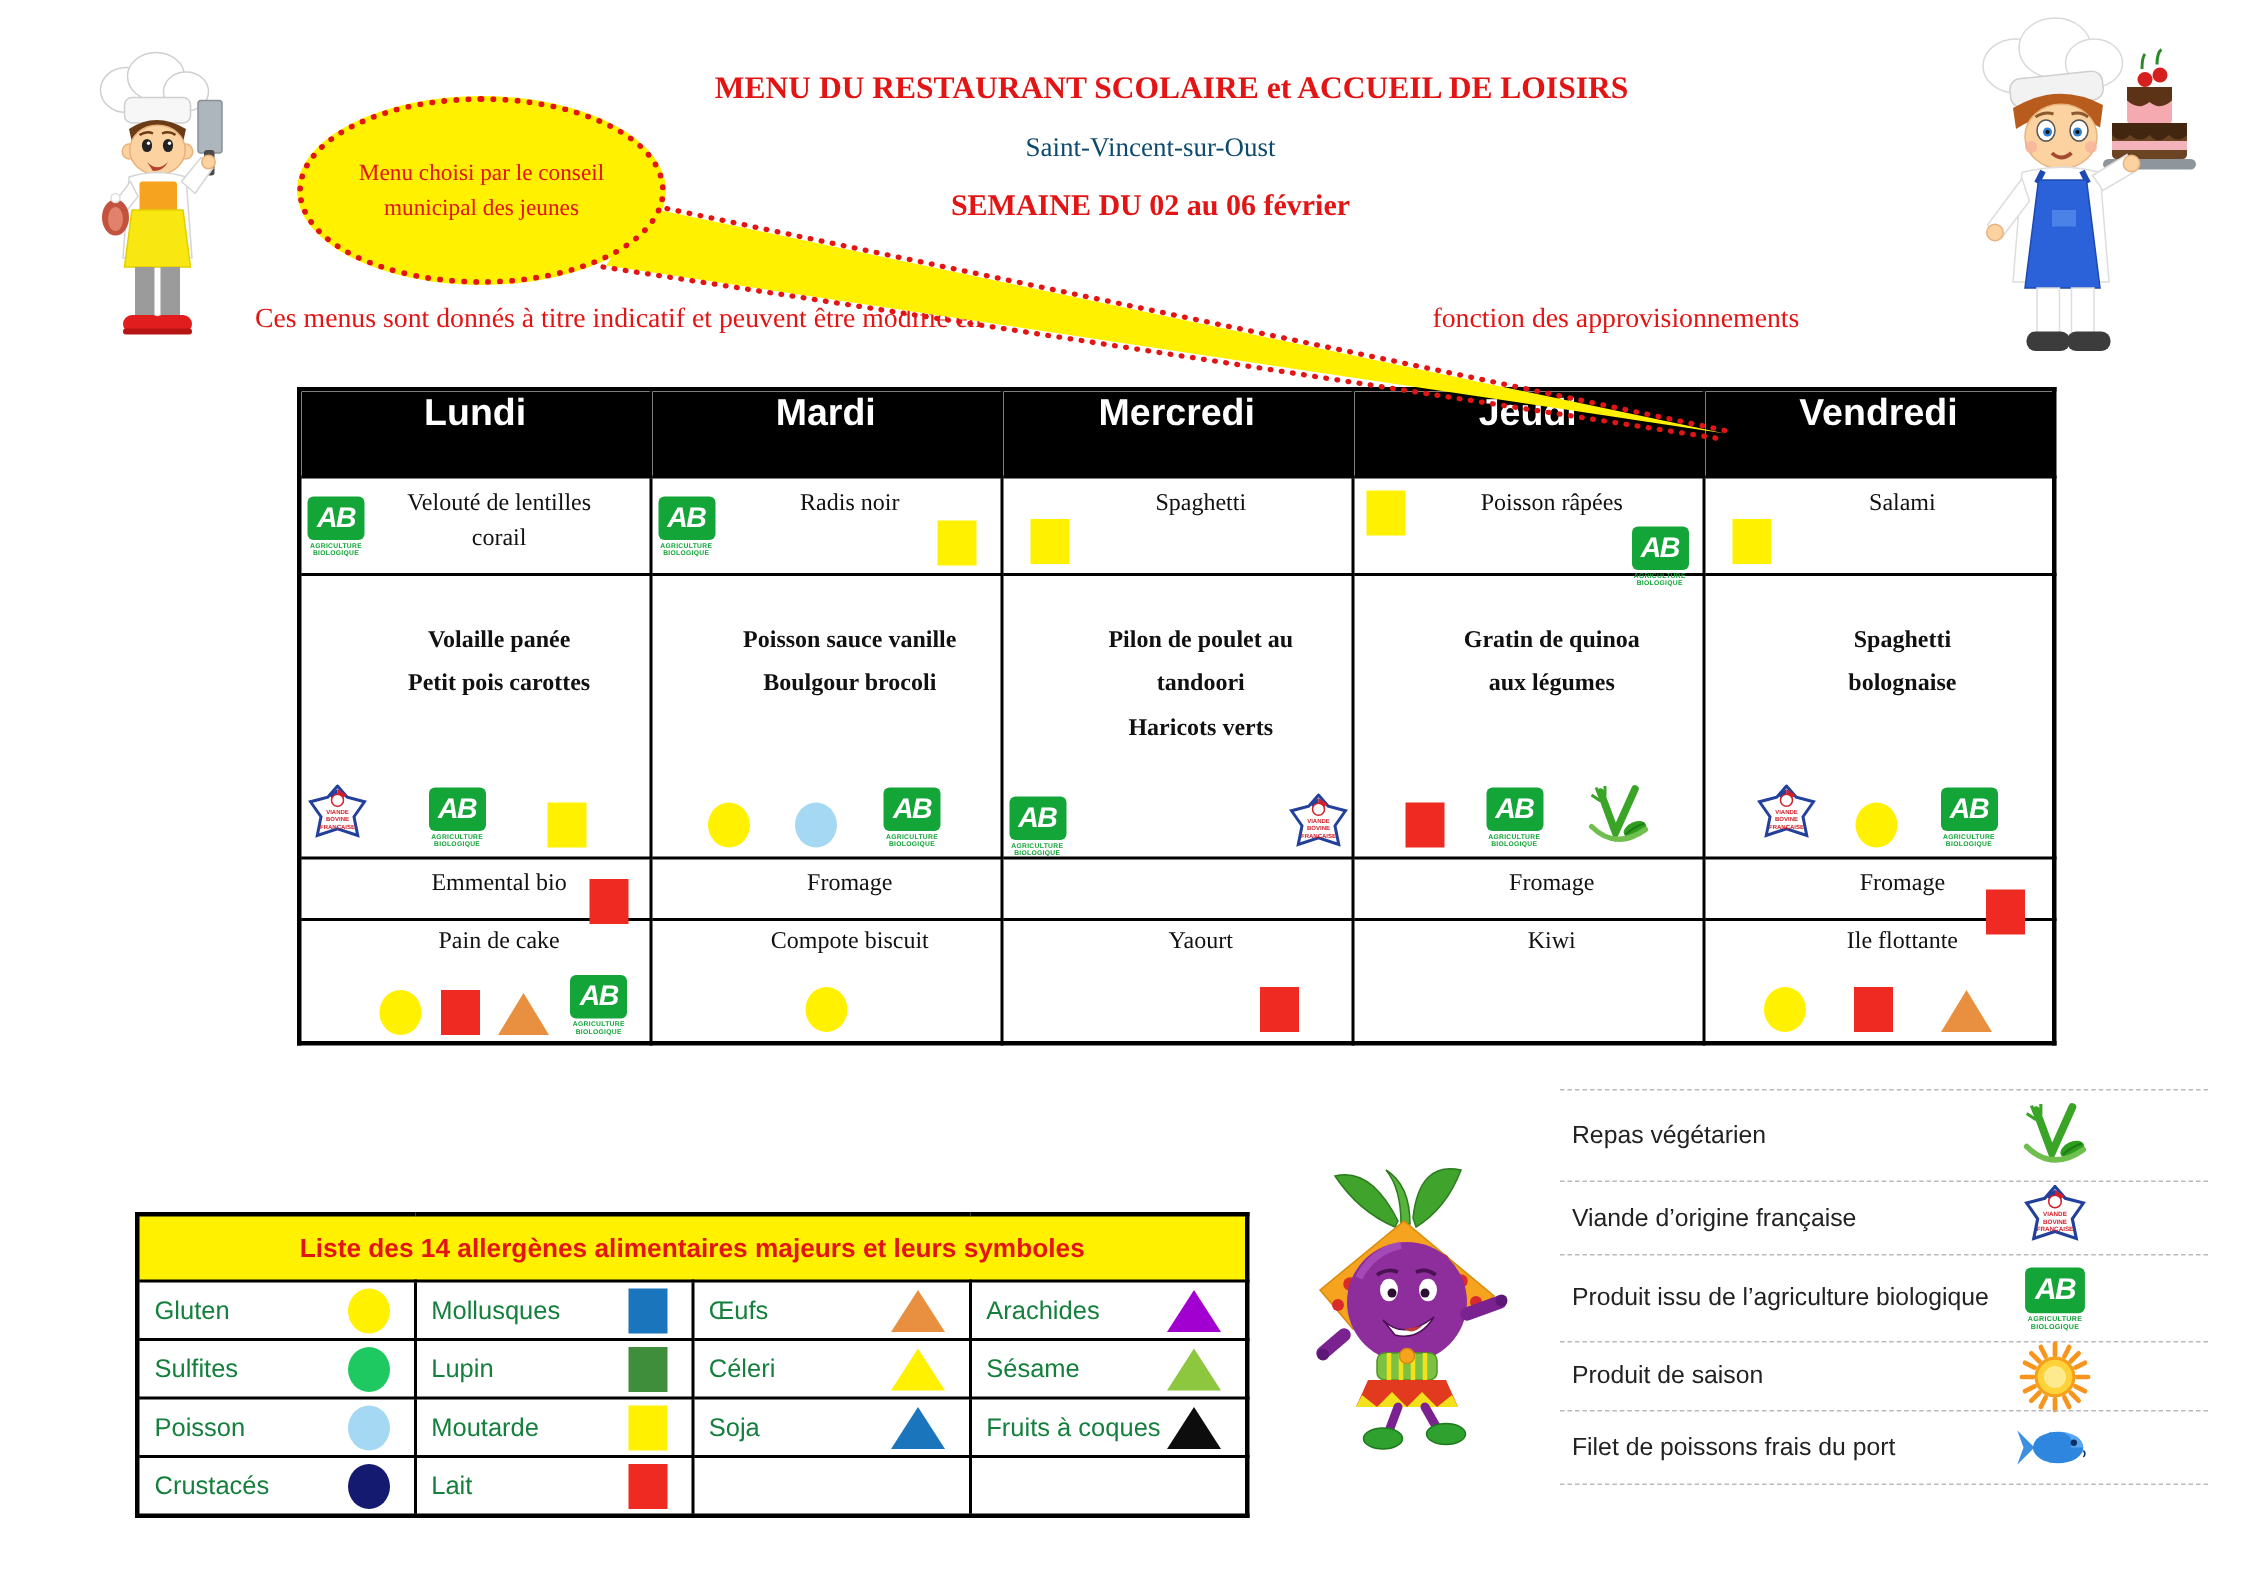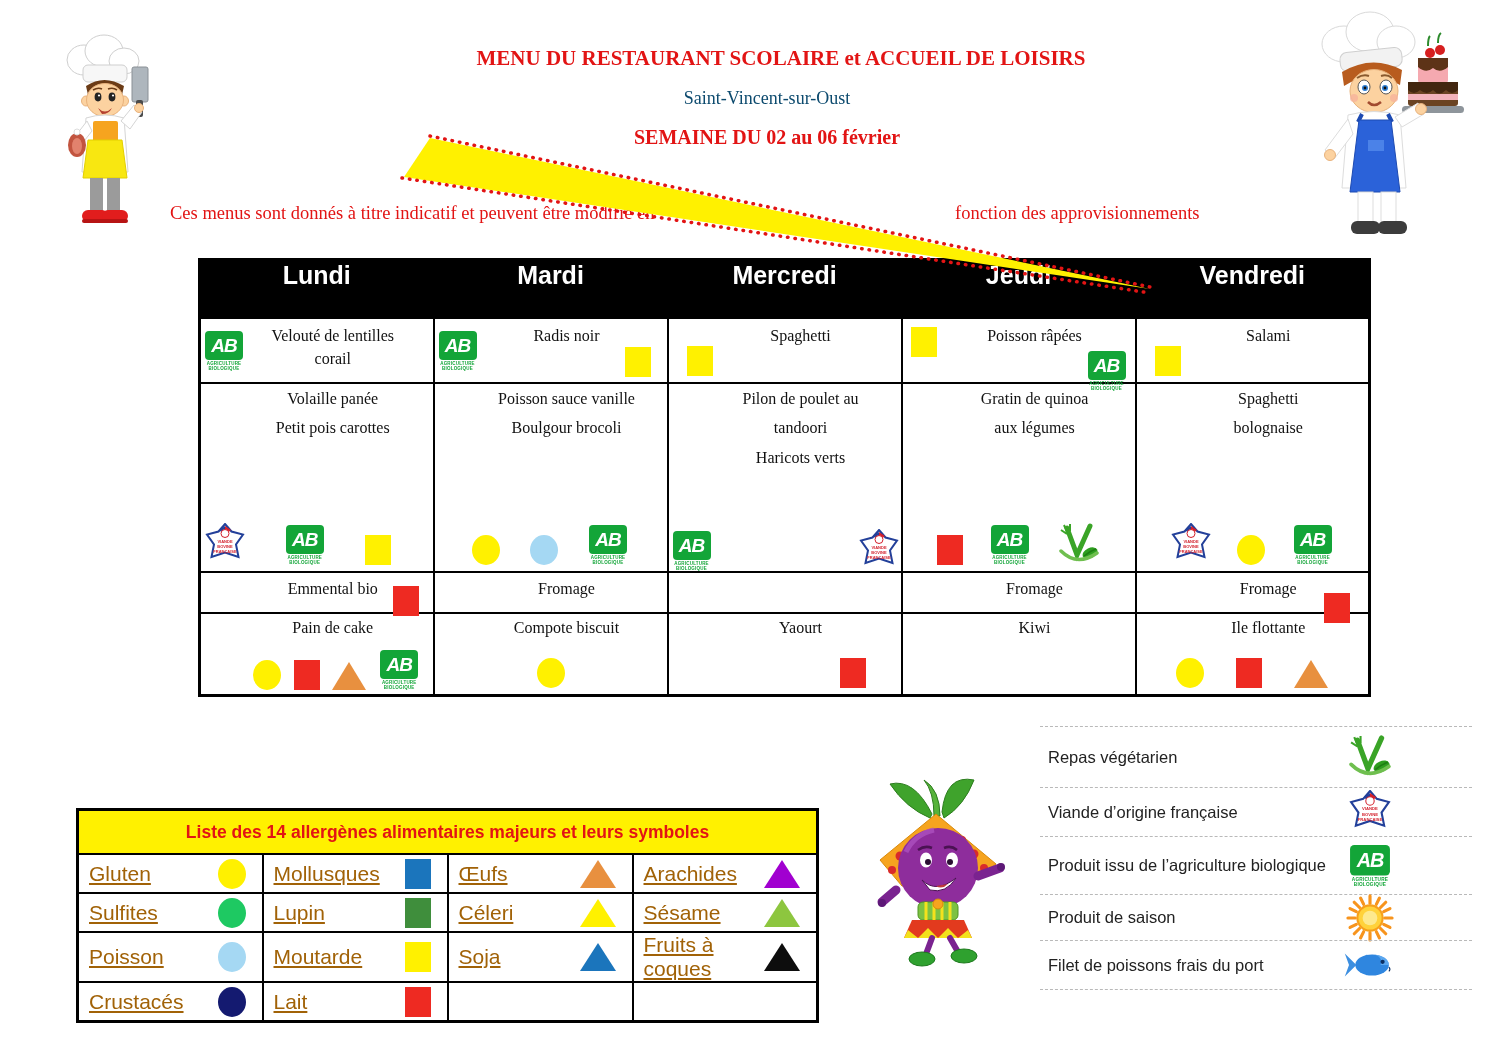--- a/index.html
+++ b/index.html
@@ -32,21 +32,21 @@
     text-align:center;padding:0;}
   table.menu th{background:#000000;color:#fff;font-family:"Liberation Sans",sans-serif;
     font-weight:bold;font-size:25px;margin-top:25px;}
   tr.r-day{height:58px;}
   tr.r-entree{height:65px;}
   tr.r-plat{height:189px;}
   tr.r-fromage{height:41px;}
   tr.r-dessert{height:83px;}
   .ctext{font-family:"Liberation Serif",serif;font-size:16px;color:#111;white-space:pre-line;margin-left:32px;}
   .ent-text{padding-top:5px;line-height:1.45;}
-  .plat-text{line-height:1.85;}
+  .plat-text{padding-top:28px;line-height:1.85;font-weight:bold;}
   .fro-text{padding-top:7px;}
   .des-text{padding-top:5px;}
 
   .icg{display:flex;align-items:flex-end;gap:6px;}
   .g-left{position:absolute;left:2px;top:52%;transform:translateY(-50%);z-index:2;}
   .g-bl{position:absolute;left:18px;bottom:6px;}
   .g-br{position:absolute;right:16px;bottom:5px;}
   .g-inl{position:absolute;left:8px;top:8px;}
   .g-right{position:absolute;right:7px;bottom:-9px;z-index:3;}
   .bottomrow{position:absolute;left:0;right:0;bottom:6px;display:flex;align-items:flex-end;
@@ -82,27 +82,27 @@
   .sym-sesame{border-bottom-color:#8DC63F;}
   .sym-fruits_a_coques{border-bottom-color:#0D0D0D;}
   .sym-ab{width:42px;text-align:center;line-height:normal;}
   .ab-box{display:block;margin:0 auto;width:38px;height:29px;background:#13A538;border-radius:4px;
     color:#fff;font-family:"Liberation Sans",sans-serif;font-style:italic;font-weight:bold;
     font-size:19px;line-height:29px;letter-spacing:-1px;}
   .ab-cap{display:block;font-family:"Liberation Sans",sans-serif;font-weight:bold;font-size:4.5px;
     line-height:5px;color:#13A538;letter-spacing:.2px;margin-top:1px;}
 
   
-  .allerg-wrap{position:absolute;left:76px;top:808px;z-index:1;}
+  .allerg-wrap{position:absolute;left:90px;top:808px;z-index:1;}
   table.allerg{border-collapse:collapse;table-layout:fixed;width:742px;border:3px solid #000;}
   table.allerg th{border:2.5px solid #000;background:#FFF100;color:#E21414;
     font-family:"Liberation Sans",sans-serif;font-weight:bold;font-size:17.5px;height:40px;}
   table.allerg td{border:2.5px solid #000;height:37px;padding:0;}
   .al-cell{display:flex;align-items:center;justify-content:space-between;padding:0 16px 0 10px;height:100%;}
-  .al-label{font-family:"Liberation Sans",sans-serif;font-size:21px;color:#a16207;text-decoration:underline;}
+  .al-label{font-family:"Liberation Sans",sans-serif;font-size:17px;color:#15803d;}
   .al-cell .sym-oeufs,.al-cell .sym-celeri,.al-cell .sym-soja,.al-cell .sym-arachides,
   .al-cell .sym-sesame,.al-cell .sym-fruits_a_coques{border-left-width:18px;border-right-width:18px;}
 
   
   .iconleg{position:absolute;left:1040px;top:726px;width:432px;z-index:1;}
   .leg-row{position:relative;border-top:1.5px dashed #b9b9b9;display:flex;align-items:center;}
   .leg-row:last-child{border-bottom:1.5px dashed #b9b9b9;}
   .leg-label{font-family:"Liberation Sans",sans-serif;font-size:16.5px;color:#222;padding-left:8px;}
   .leg-icon{position:absolute;left:298px;width:64px;display:flex;justify-content:center;align-items:center;}
   .leg-icon .sym{transform:scale(1.05);transform-origin:center;}
@@ -118,20 +118,24 @@
   <div class="hdr-sub">Saint-Vincent-sur-Oust</div>
   <div class="hdr-week">SEMAINE DU 02 au 06 février</div>
   <div class="note-left">Ces menus sont donnés à titre indicatif et peuvent être modifié en</div>
   <div class="note-right">fonction des approvisionnements</div>
 
   <svg class="beam" width="1500" height="1060" viewBox="0 0 1500 1060">
     <polygon points="430,138 1150,289 404,177" fill="#FFF100"></polygon>
     <line x1="430" y1="136" x2="1150" y2="287" stroke="#E21414" stroke-width="3.5" stroke-linecap="round" stroke-dasharray="0.5 7"></line>
     <line x1="402" y1="178" x2="1150" y2="293" stroke="#E21414" stroke-width="3.5" stroke-linecap="round" stroke-dasharray="0.5 7"></line>
   </svg>
+  <div class="bubble">
+    <div class="bubble-text">Menu choisi par le conseil
+municipal des jeunes</div>
+  </div>
 
   <svg class="decor" style="left:36px;top:34px;" width="138" height="204" viewBox="0 0 138 204">
     <ellipse cx="48" cy="26" rx="17" ry="15" fill="#fff" stroke="#cfcfcf"></ellipse>
     <ellipse cx="68" cy="17" rx="19" ry="16" fill="#fff" stroke="#cfcfcf"></ellipse>
     <ellipse cx="88" cy="27" rx="15" ry="13" fill="#fff" stroke="#cfcfcf"></ellipse>
     <rect x="47" y="31" width="44" height="17" rx="5" fill="#f7f7f7" stroke="#cfcfcf"></rect>
     <path d="M50 52 Q68 40 88 52 L86 61 Q68 50 52 61 Z" fill="#6b3b16"></path>
     <ellipse cx="50" cy="67" rx="4.5" ry="5" fill="#fcd2a0" stroke="#e8b27c"></ellipse>
     <ellipse cx="88" cy="67" rx="4.5" ry="5" fill="#fcd2a0" stroke="#e8b27c"></ellipse>
     <ellipse cx="69" cy="66" rx="18.5" ry="16.5" fill="#fcd2a0" stroke="#e8b27c"></ellipse>

